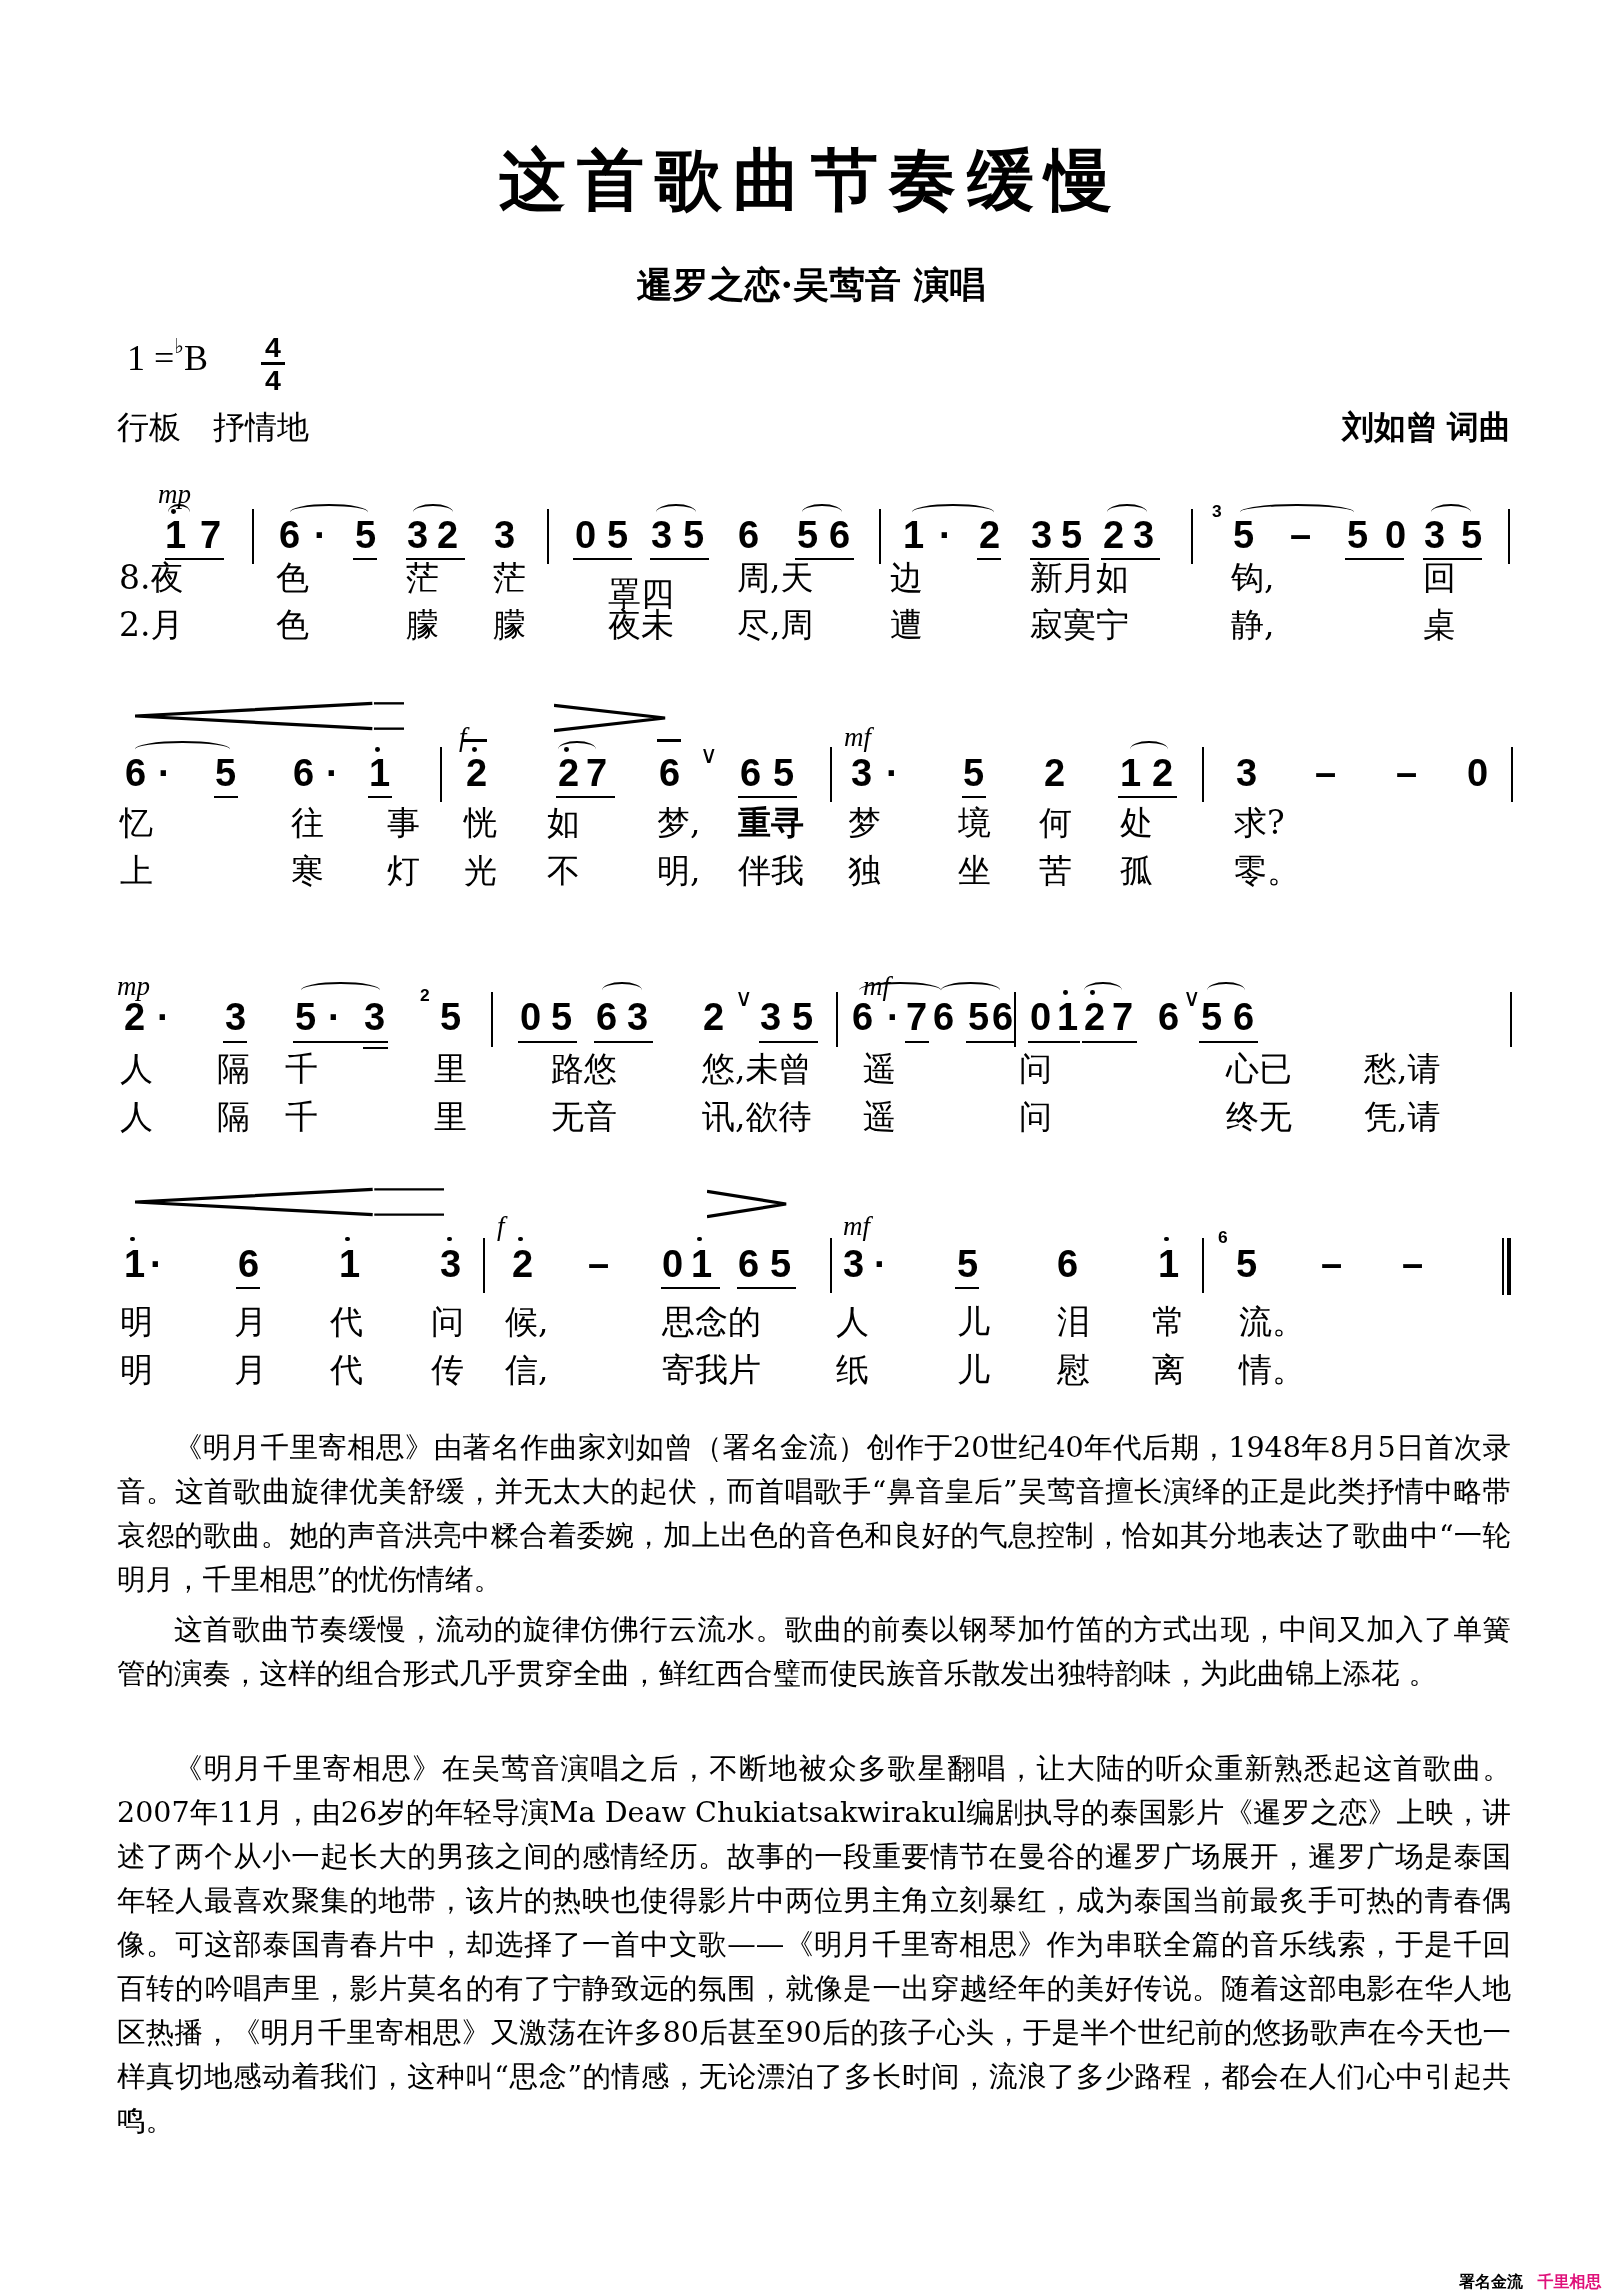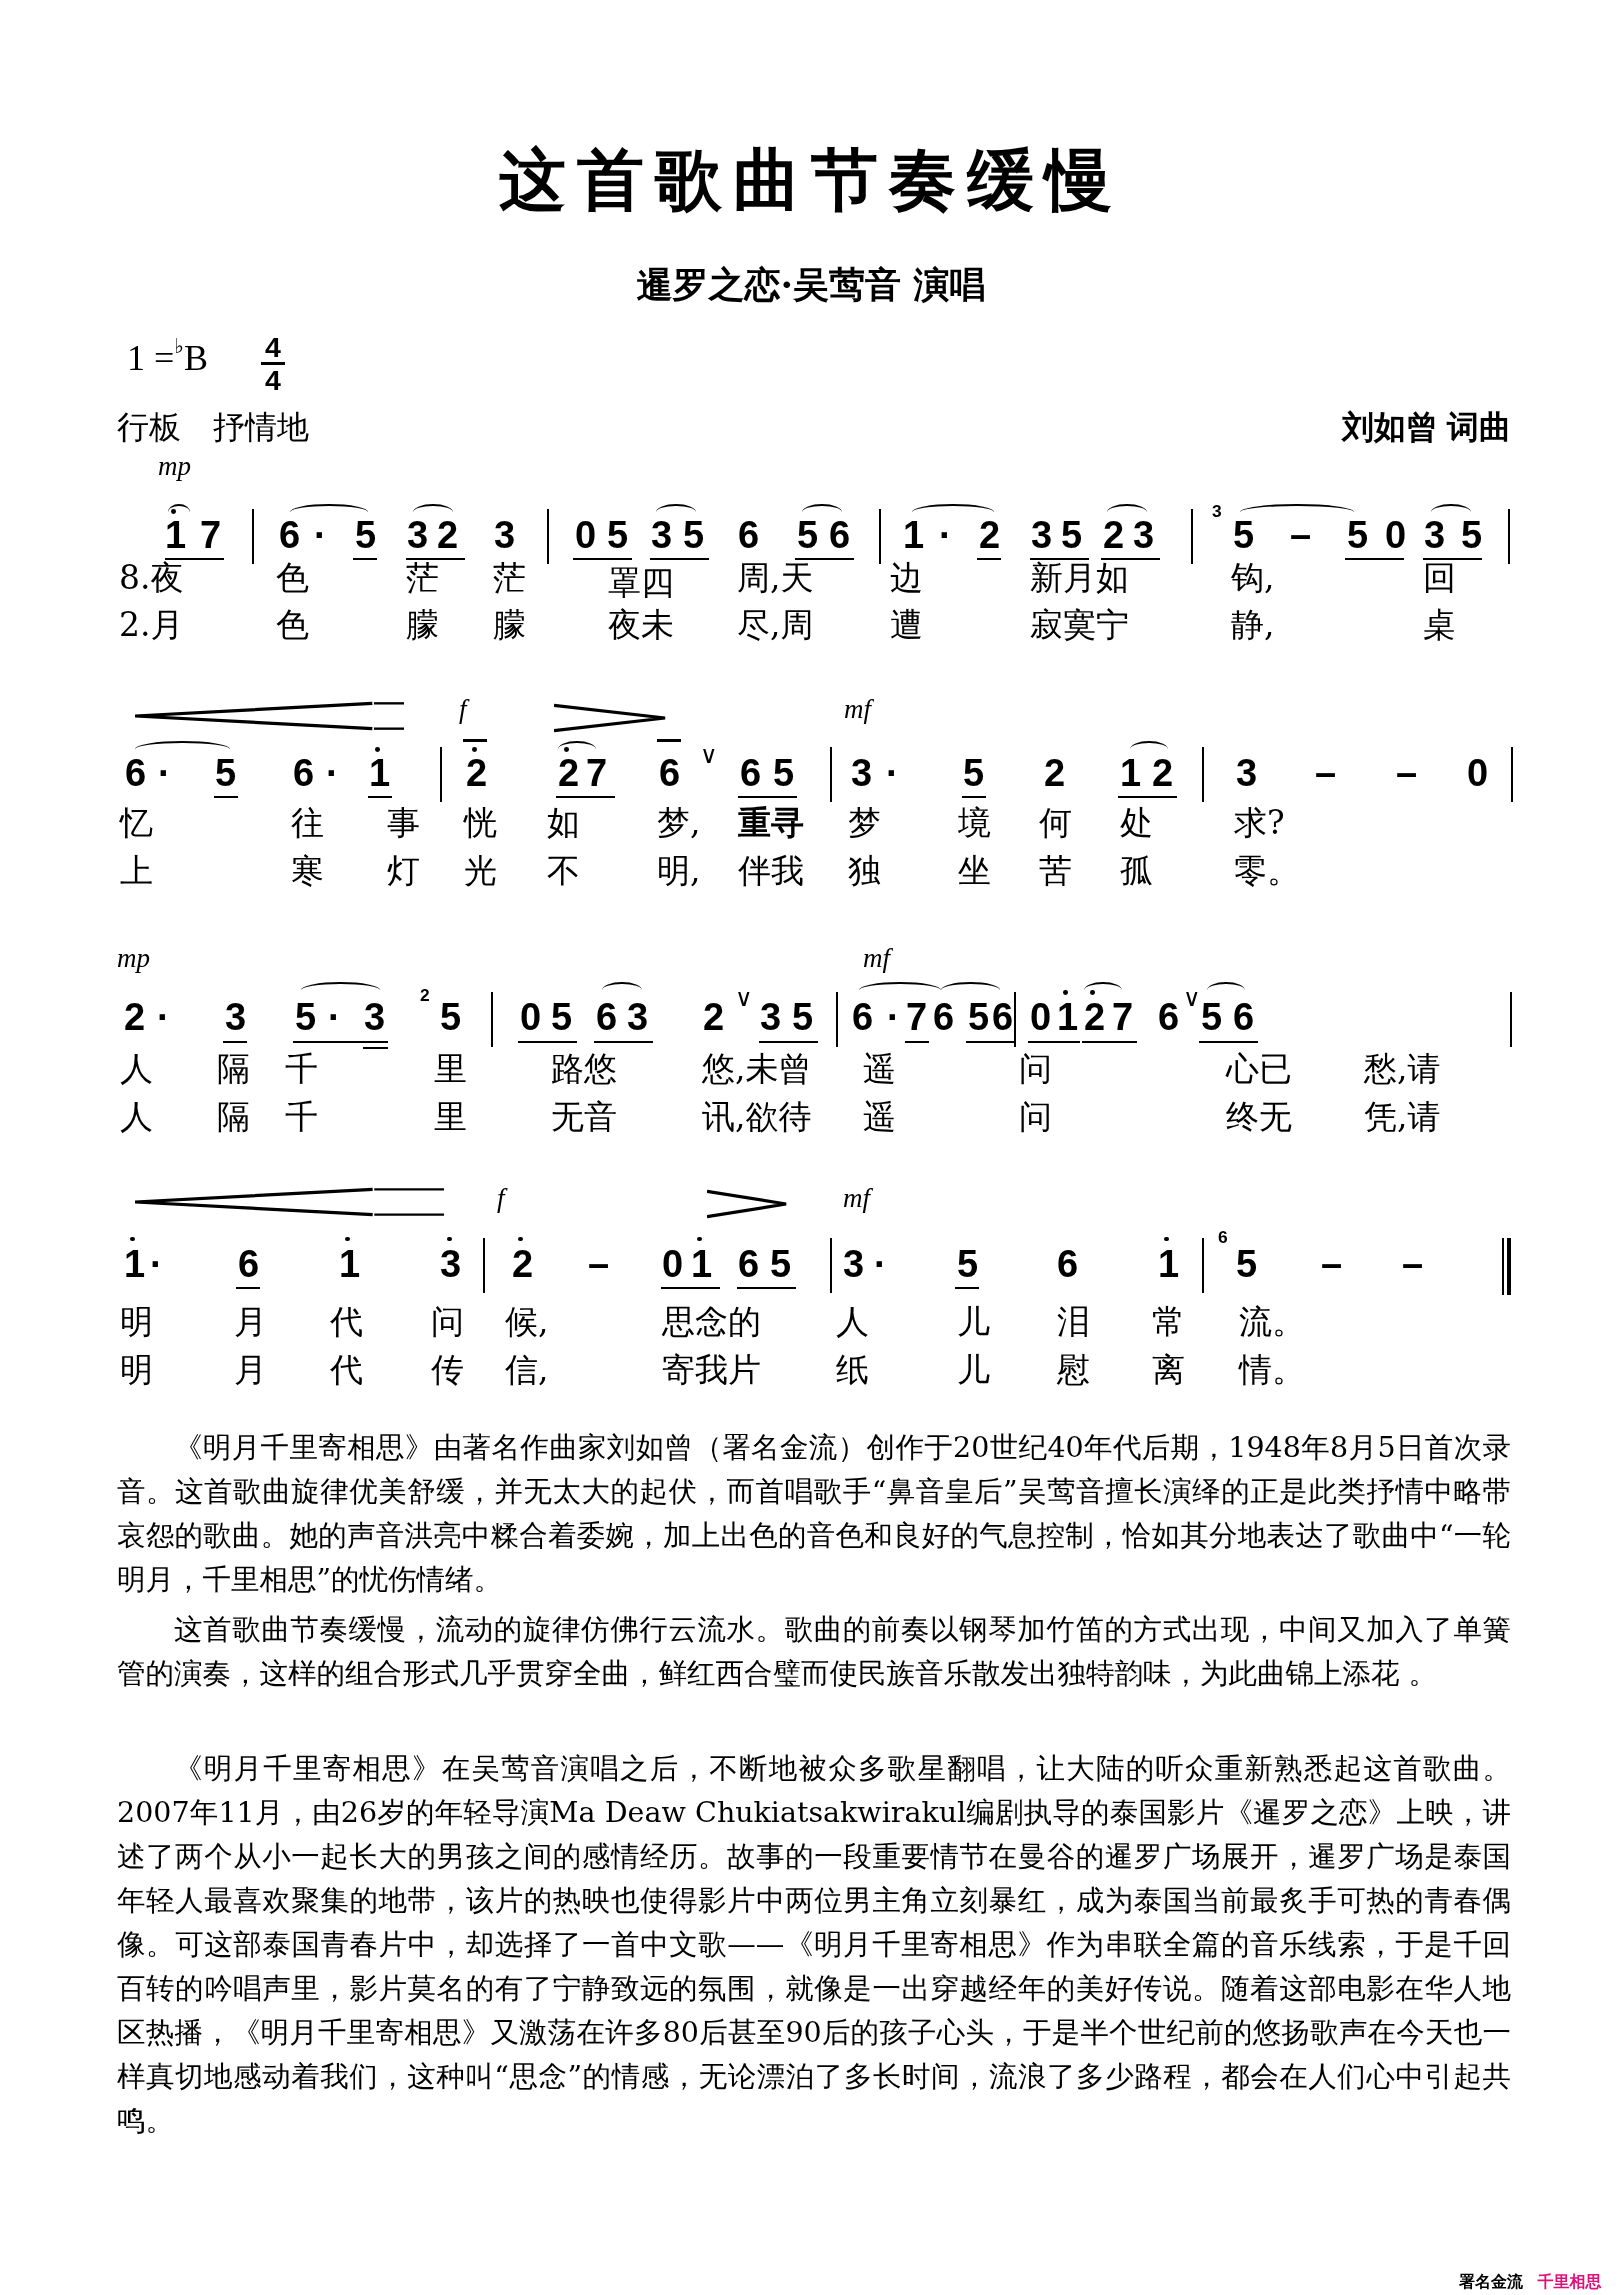--- a/index.html
+++ b/index.html
@@ -12,21 +12,21 @@
               font-family:"DejaVu Serif", serif; }
   .key { left:127px; top:337px; font-size:36px; font-family:"Liberation Serif", serif; }
   .key .flat { font-size:20.6px; position:relative; top:-17.4px; }
   .timesig { left:261px; top:333px; width:24px; text-align:center; font-family:"Liberation Sans", sans-serif;
              font-weight:bold; font-size:28.5px; line-height:28.5px; }
   .timesig .bar { border-top:3.2px solid #000; margin:0.8px 0; }
   .tempo { left:117px; top:406px; font-size:32px; font-family:"Liberation Sans", sans-serif; }
   .composer { right:111px; top:406px; font-size:32px; font-family:"Liberation Sans", sans-serif; font-weight:bold; }
 
   .sysrow { position:absolute; left:0; width:1622px; }
-  .dyn { position:absolute; font-family:"Liberation Serif", serif; font-style:italic; font-size:27px; }
+  .dyn { position:absolute; font-family:"Liberation Serif", serif; font-style:italic; font-size:27px;margin-top:28px; }
   .hair { position:absolute; }
   .notes { position:absolute; left:0; top:0; width:1622px; height:55px; }
   .n { position:absolute; font-family:"Liberation Sans", sans-serif; font-weight:bold; font-size:38px; line-height:38px; }
   .bl { position:absolute; width:2.4px; background:#000; }
   .ul { position:absolute; height:2.4px; background:#000; }
   .slur { position:absolute; border-top:2.4px solid #000; border-radius:50% 50% 0 0; height:14.3px; }
   .hidot { position:absolute; width:4.8px; height:4.8px; border-radius:50%; background:#000; }
   .breath { position:absolute; font-family:"Liberation Sans", sans-serif; font-size:24px; }
   .grace { position:absolute; font-family:"Liberation Sans", sans-serif; font-weight:bold; font-size:17.4px; }
   .lyr { position:absolute; font-size:33px; font-family:"DejaVu Serif", serif; white-space:pre; }
@@ -115,21 +115,21 @@
     <span class="n" style="left:1461px;top:9.5px;">5</span>
     <div class="ul" style="left:1423px;top:52px;width:59px;"></div>
     <div class="bl" style="left:1508px;top:3.2px;height:55px;"></div>
   </div>
 
   <div>
     <span class="lyr" style="left:119px;top:105px;">8.夜</span>
     <span class="lyr" style="left:276px;top:105px;">色</span>
     <span class="lyr" style="left:406px;top:105px;">茫</span>
     <span class="lyr" style="left:493px;top:105px;">茫</span>
-    <span class="lyr" style="left:608px;top:110px;">罩四</span>
+    <span class="lyr" style="left:608px;top:121px;">罩四</span>
     <span class="lyr" style="left:737px;top:105px;">周,天</span>
     <span class="lyr" style="left:890px;top:105px;">边</span>
     <span class="lyr" style="left:1030px;top:105px;">新月如</span>
     <span class="lyr" style="left:1231px;top:105px;">钩,</span>
     <span class="lyr" style="left:1423px;top:105px;">回</span>
   </div>
   <div>
     <span class="lyr" style="left:119px;top:152px;">2.月</span>
     <span class="lyr" style="left:276px;top:152px;">色</span>
     <span class="lyr" style="left:406px;top:152px;">朦</span>

